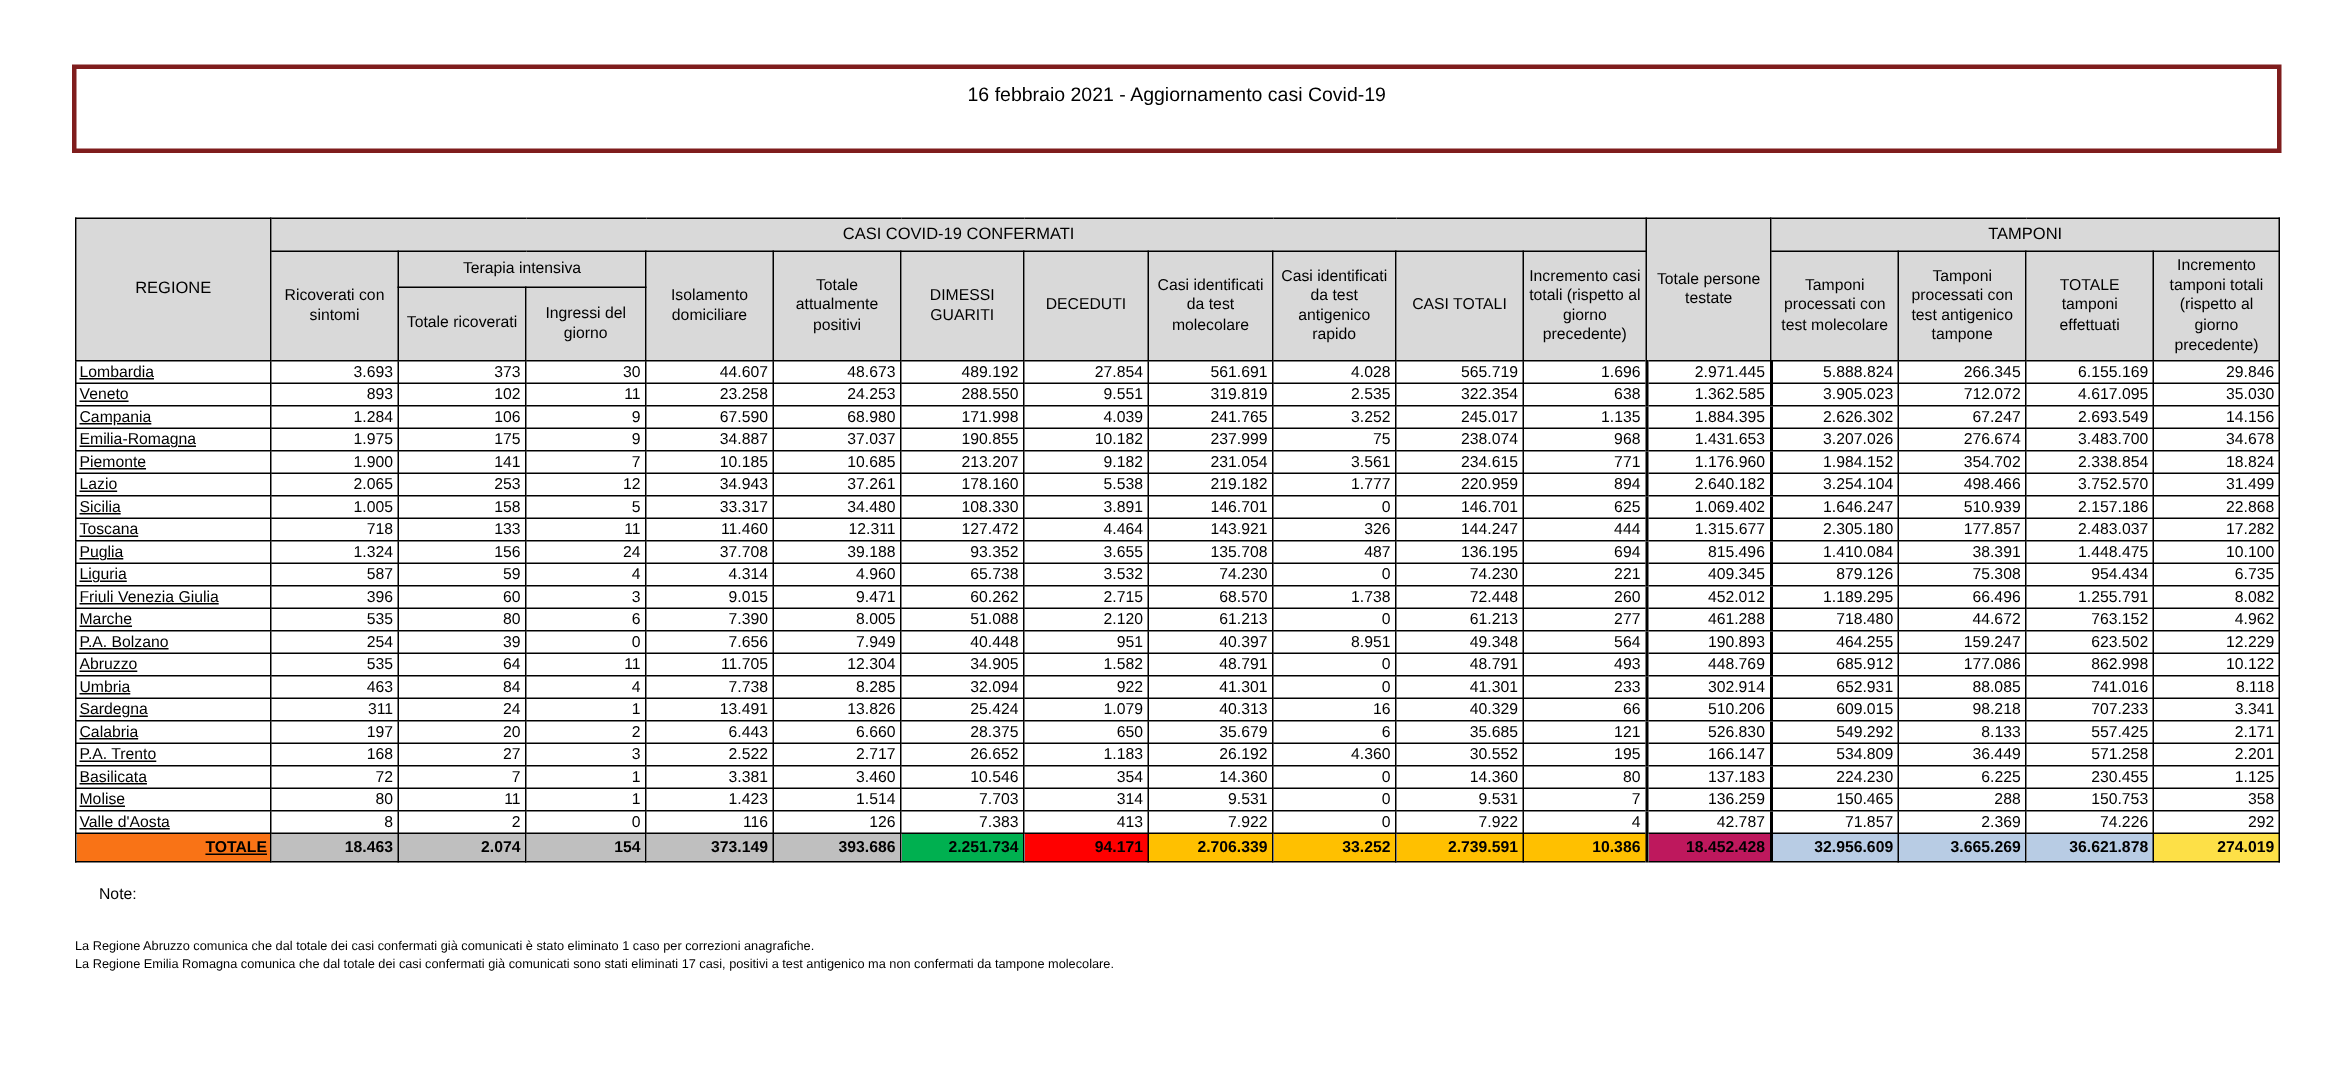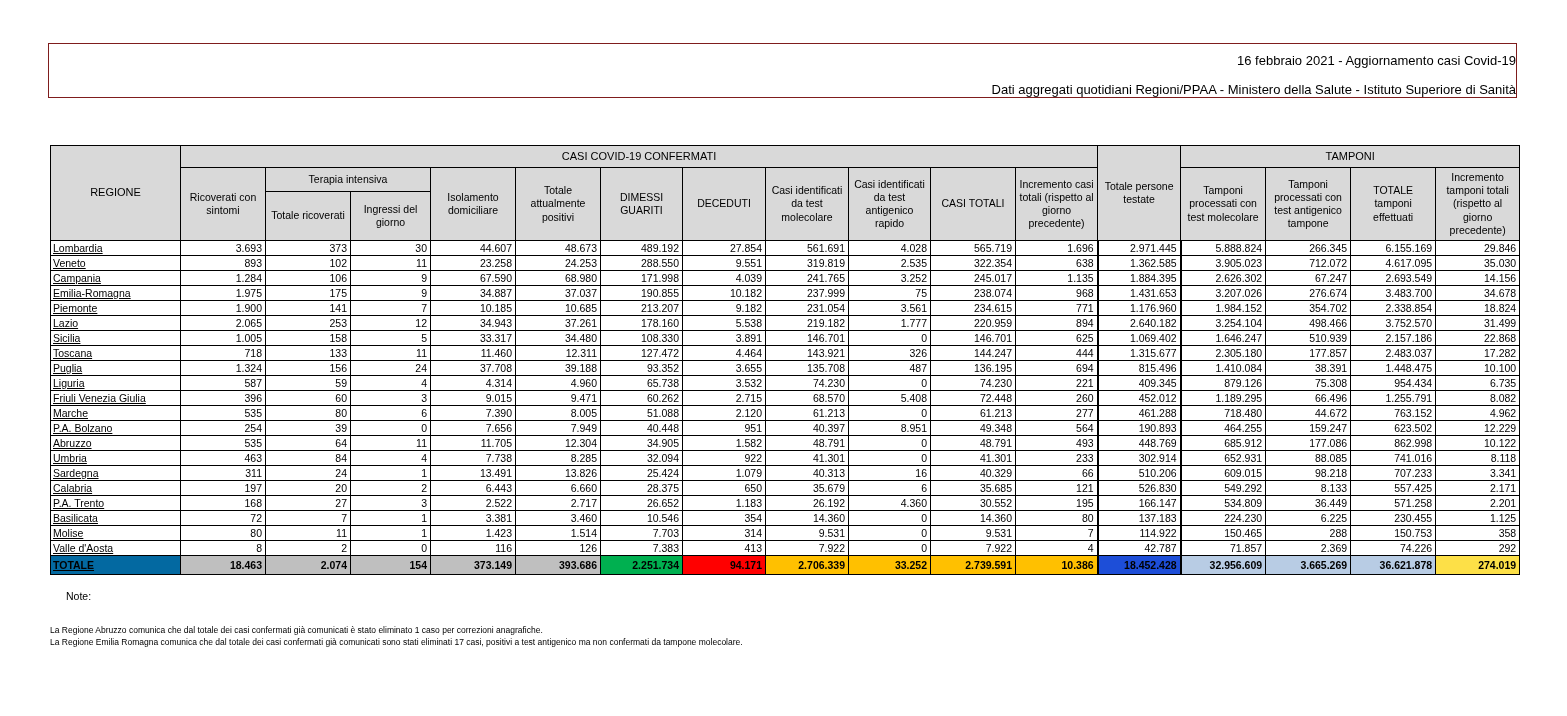--- a/index.html
+++ b/index.html
@@ -1,20 +1,20 @@
 <!DOCTYPE html>
 <html><head>
 <meta charset="utf-8">
 <style>
   html,body { margin:0; padding:0; background:#ffffff; color:#000;
     font-family:"Liberation Sans", sans-serif; }
   .page { position:relative; width:1567px; height:716px; background:#fff; overflow:hidden; }
 
   .title-box { position:absolute; left:48px; top:43px; width:1467px; height:53px;
-    border:1px solid #7f1d1d; text-align:right; font-size:13px; }
+    border:3px solid #7f1d1d; text-align:center; font-size:13px; }
   .title-box .l1 { margin-top:9px; }
   .title-box .l2 { margin-top:14px; }
 
   table.covid { position:absolute; left:50px; top:145px; width:1469px;
     border-collapse:collapse; table-layout:fixed; font-size:10.5px; }
   table.covid th, table.covid td { border:1px solid #000; overflow:hidden; vertical-align:middle; }
   table.covid th { font-weight:normal; text-align:center; padding:1px 2px;
     background:#D9D9D9; line-height:1.25; }
   th.band { font-weight:bold; font-size:11px; }
   th.regione { background:#A6A6A6; font-weight:bold; font-size:11px; }
@@ -24,47 +24,46 @@
   th.cyan { background:#00B0F0; border-left:2px solid #000; border-right:2px solid #000; }
   th.lblue { background:#B8CCE4; }
   tr.h1 { height:22px; } tr.h2 { height:24px; } tr.h3 { height:49px; }
 
   tbody td { height:14px; padding:0 3px; background:#fff; white-space:nowrap; }
   tbody td.region { text-align:left; padding:0 2px;text-decoration:underline; }
   tbody td.num { text-align:right; }
   tbody td:nth-child(13) { border-left:2px solid #000; border-right:2px solid #000; }
 
   tr.total-row td { font-weight:bold; height:18px; }
-  tr.total-row td:nth-child(1) { background:#0369a1; text-align:left; }
+  tr.total-row td:nth-child(1) { background:#f97316; text-align:right; }
   tr.total-row td:nth-child(n+2) { background:#BFBFBF; }
   tr.total-row td:nth-child(7) { background:#00B050; }
   tr.total-row td:nth-child(8) { background:#FF0000; }
   tr.total-row td:nth-child(9),
   tr.total-row td:nth-child(10),
   tr.total-row td:nth-child(11),
   tr.total-row td:nth-child(12) { background:#FFC000; }
-  tr.total-row td:nth-child(13) { background:#1d4ed8; }
+  tr.total-row td:nth-child(13) { background:#be185d; }
   tr.total-row td:nth-child(14),
   tr.total-row td:nth-child(15),
   tr.total-row td:nth-child(16) { background:#B8CCE4; }
   tr.total-row td:nth-child(17) { background:#fde047; }
 
   .notes { position:absolute; left:50px; top:590px; }
   .notes .note-title { font-size:10.5px;padding-left:16px; }
   .notes .note-line { font-size:8.5px; margin-top:0; line-height:1.45; }
   .notes .note-lines { margin-top:22px; }
 </style>
 </head>
 <body>
 
 <div class="page">
 
   <div class="title-box">
     <div class="l1">16 febbraio 2021 - Aggiornamento casi Covid-19</div>
-    <div class="l2">Dati aggregati quotidiani Regioni/PPAA - Ministero della Salute - Istituto Superiore di Sanità</div>
   </div>
 
   <table class="covid">
     <colgroup>
       <col style="width:130px">
         <col style="width:85px">
         <col style="width:85px">
         <col style="width:80px">
       <col style="width:85px">
         <col style="width:85px">
@@ -302,21 +301,21 @@
         <tr>
           <td class="region">Friuli Venezia Giulia</td>
           <td class="num">396</td>
           <td class="num">60</td>
           <td class="num">3</td>
           <td class="num">9.015</td>
           <td class="num">9.471</td>
           <td class="num">60.262</td>
           <td class="num">2.715</td>
           <td class="num">68.570</td>
-          <td class="num">5.408</td>
+          <td class="num">1.738</td>
           <td class="num">72.448</td>
           <td class="num">260</td>
           <td class="num">452.012</td>
           <td class="num">1.189.295</td>
           <td class="num">66.496</td>
           <td class="num">1.255.791</td>
           <td class="num">8.082</td>
         </tr>
         <tr>
           <td class="region">Marche</td>
@@ -476,21 +475,21 @@
           <td class="num">11</td>
           <td class="num">1</td>
           <td class="num">1.423</td>
           <td class="num">1.514</td>
           <td class="num">7.703</td>
           <td class="num">314</td>
           <td class="num">9.531</td>
           <td class="num">0</td>
           <td class="num">9.531</td>
           <td class="num">7</td>
-          <td class="num">114.922</td>
+          <td class="num">136.259</td>
           <td class="num">150.465</td>
           <td class="num">288</td>
           <td class="num">150.753</td>
           <td class="num">358</td>
         </tr>
         <tr>
           <td class="region">Valle d'Aosta</td>
           <td class="num">8</td>
           <td class="num">2</td>
           <td class="num">0</td>

